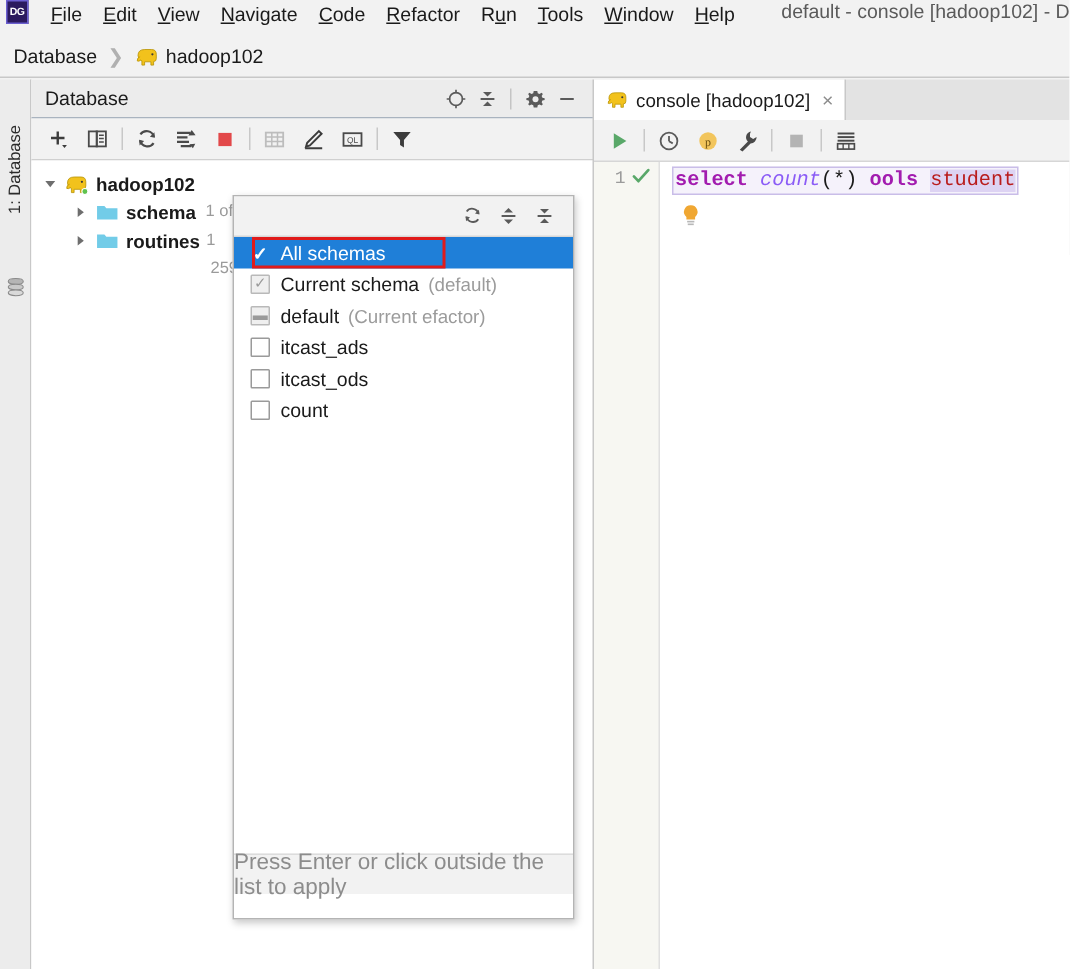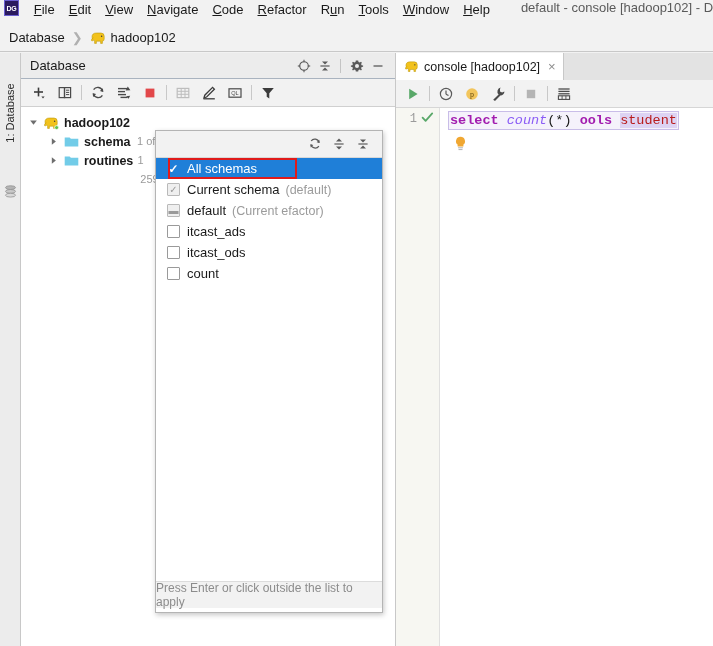--- a/index.html
+++ b/index.html
@@ -133,24 +133,24 @@
   .check-on-blue {
     width: 13px; height: 13px; margin-right: 7px; flex: none;
     display: flex; align-items: center; justify-content: center;
     color: #ffffff; font-size: 12px; font-weight: bold;
   }
   .redbox {
     position: absolute; left: 12px; top: 0px; width: 129px; height: 21px;
     border: 2px solid #e01b1b; pointer-events: none; box-sizing: border-box;
   }
   .popup-footer {
-    position: absolute; left: 0; bottom: 4px; width: 226px; height: 27px;
+    position: absolute; left: 0; bottom: 16px; width: 226px; height: 27px;
     background: #f2f2f2; border-top: 1px solid #dcdcdc;
     display: flex; align-items: center; justify-content: center;
-    font-size: 12px; color: #8c8c8c; margin-top: 20px;
+    font-size: 15px; color: #8c8c8c; margin-top: 20px;
   }
 
   
   .editor {
     position: absolute; left: 396px; top: 53px; width: 317px; height: 593px;
     background: #f2f2f2;
   }
   .tabbar {
     position: absolute; left: 0; top: 0; width: 317px; height: 27px;
     background: #e3e3e3; display: flex; align-items: flex-end;

